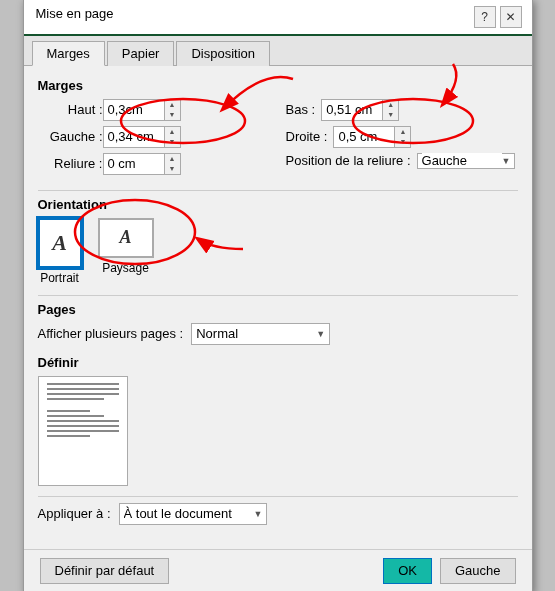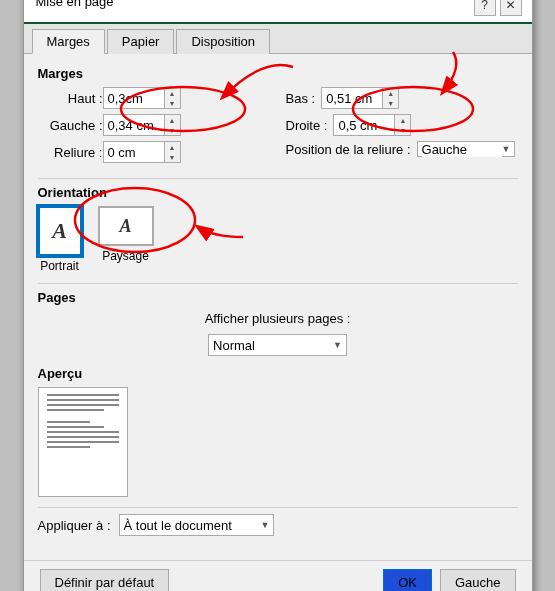--- a/index.html
+++ b/index.html
@@ -212,21 +212,20 @@
       color: #000;
     }
     
     .pages-section {
       margin-bottom: 10px;
     }
     .pages-row {
       display: flex;
       align-items: center;
       gap: 8px;
-      flex-direction: column;
     }
     .pages-label {
       font-size: 13px;
       color: #000;
       white-space: nowrap;
     }
     .pages-select {
       border: 1px solid #aaa;
       height: 22px;
       display: flex;
@@ -276,21 +275,20 @@
       font-size: 13px;
       color: #000;
     }
     .apply-select {
       border: 1px solid #aaa;
       height: 22px;
       display: flex;
       align-items: center;
       background: white;
       padding: 0 4px;
-      gap: 7px;
     }
     .apply-select select {
       border: none;
       outline: none;
       background: white;
       font-size: 13px;
       appearance: none;
       width: 130px;
       cursor: pointer;
     }
@@ -309,21 +307,21 @@
     .btn {
       padding: 4px 14px;
       border: 1px solid #aaa;
       background: #e0e0e0;
       cursor: pointer;
       font-size: 13px;
       color: #000;
       height: 26px;
     }
     .btn.ok {
-      background: #1d4ed8;
+      background: #14b8a6;
       border: 1px solid #0070c0;
       color: #000;
     }
     .right-btns {
       display: flex;
       gap: 8px;
     }
     .divider {
       border: none;
       border-top: 1px solid #ccc;
@@ -468,21 +466,21 @@
               <option>2 pages</option>
               <option>Page en regard</option>
               <option>Livre</option>
             </select>
             <span class="select-arrow">▼</span>
           </div>
         </div>
       </div>
 
       <div class="preview-section">
-        <div class="section-label">Aperçu</div>
+        <div class="section-label">Définir</div>
         <div class="preview-box">
           <div class="preview-line full"></div>
           <div class="preview-line full"></div>
           <div class="preview-line full"></div>
           <div class="preview-line medium"></div>
           <div style="height:4px;"></div>
           <div class="preview-line short"></div>
           <div class="preview-line medium"></div>
           <div class="preview-line full"></div>
           <div class="preview-line full"></div>

